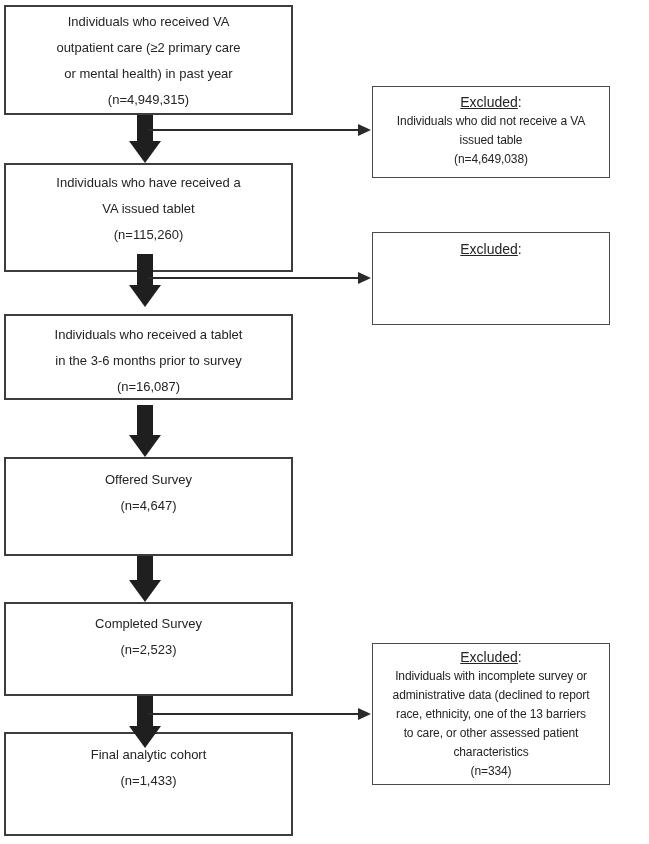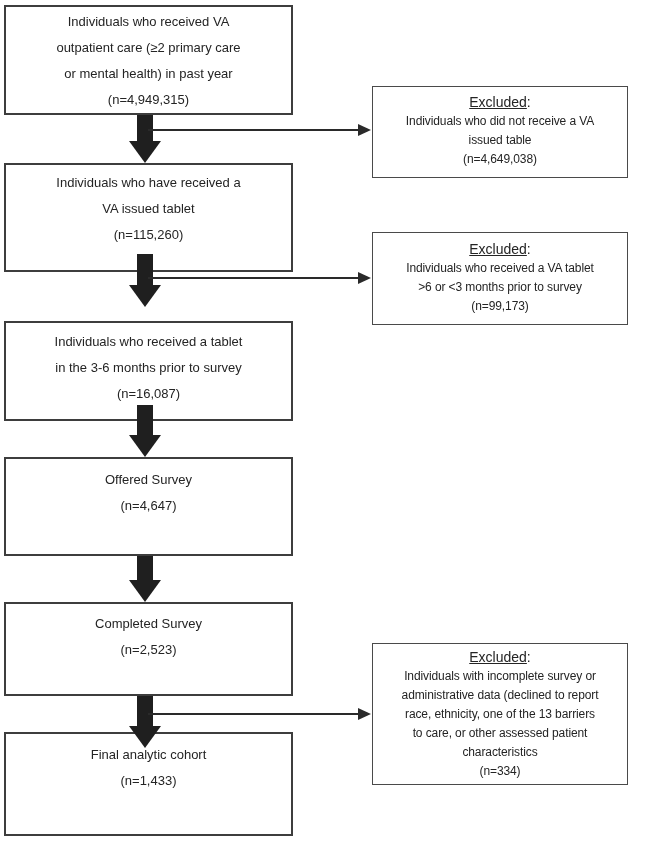--- a/index.html
+++ b/index.html
@@ -26,21 +26,21 @@
     text-align: center;
   }
   .flow-box .box-text {
     white-space: pre-line;
     font-size: 13px;
     line-height: 26px;
   }
   .excl-box {
     position: absolute;
     left: 372px;
-    width: 256px;
+    width: 238px;
     border: 1.5px solid #4a4a4a;
     background: #ffffff;
     box-sizing: border-box;
     text-align: center;
   }
   .excl-heading {
     font-size: 14px;
     line-height: 19px;
   }
   .excl-heading .u {
@@ -97,21 +97,21 @@
 or mental health) in past year
 (n=4,949,315)</div>
   </div>
 
   <div class="flow-box" style="top:163px; height:109px; padding-top:5px;">
     <div class="box-text">Individuals who have received a
 VA issued tablet
 (n=115,260)</div>
   </div>
 
-  <div class="flow-box" style="top:321px; height:100px; padding-top:6px;">
+  <div class="flow-box" style="top:314px; height:86px; padding-top:6px;">
     <div class="box-text">Individuals who received a tablet
 in the 3-6 months prior to survey
 (n=16,087)</div>
   </div>
 
   <div class="flow-box" style="top:457px; height:99px; padding-top:8px;">
     <div class="box-text">Offered Survey
 (n=4,647)</div>
   </div>
 
@@ -161,23 +161,20 @@
 
   <div class="excl-box" style="top:86px; height:92px; padding-top:6px;">
     <div class="excl-heading"><span class="u">Excluded</span><span>:</span></div>
     <div class="excl-body">Individuals who did not receive a VA
 issued table
 (n=4,649,038)</div>
   </div>
 
   <div class="excl-box" style="top:232px; height:93px; padding-top:7px;">
     <div class="excl-heading"><span class="u">Excluded</span><span>:</span></div>
-    <div class="excl-body">Individuals who received a VA tablet
-&gt;6 or &lt;3 months prior to survey
-(n=99,173)</div>
   </div>
 
   <div class="excl-box" style="top:643px; height:142px; padding-top:4px;">
     <div class="excl-heading"><span class="u">Excluded</span><span>:</span></div>
     <div class="excl-body">Individuals with incomplete survey or
 administrative data (declined to report
 race, ethnicity, one of the 13 barriers
 to care, or other assessed patient
 characteristics
 (n=334)</div>

